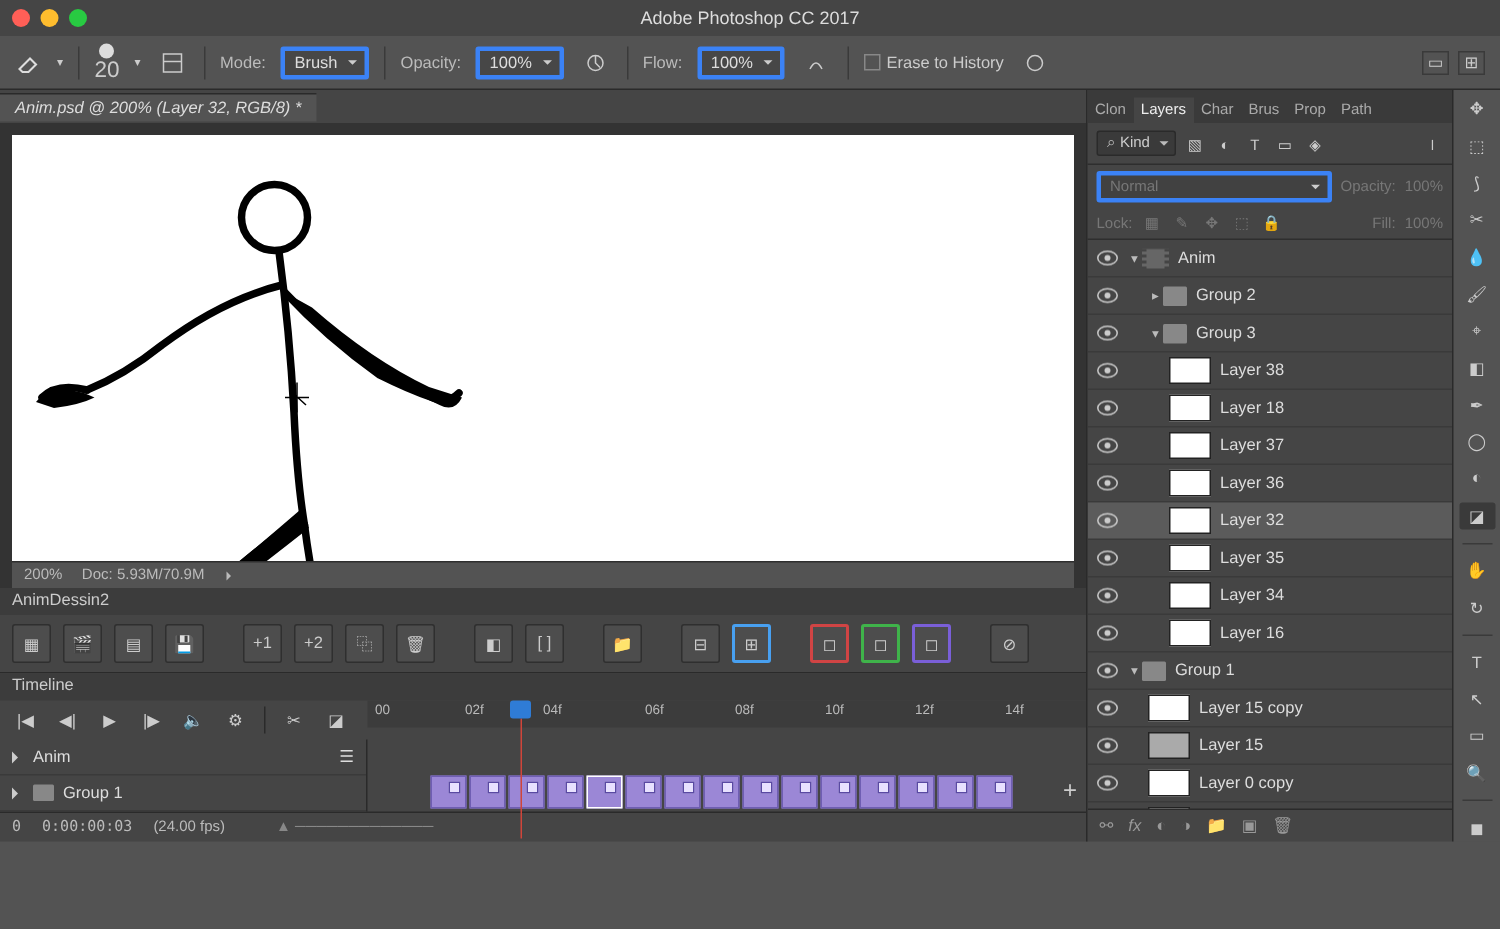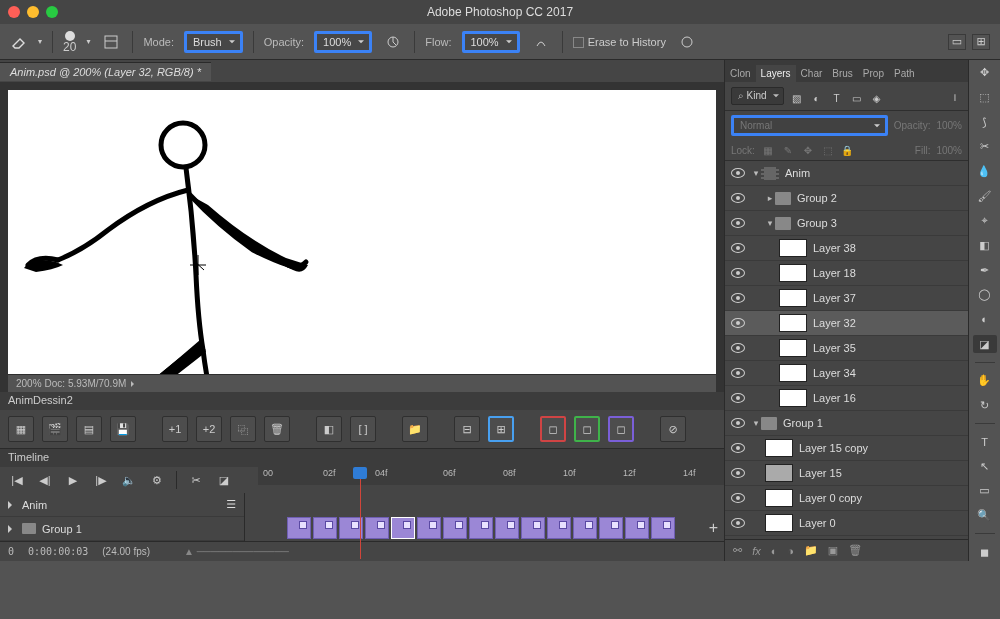--- a/index.html
+++ b/index.html
@@ -19,36 +19,36 @@
 .cb{width:11px;height:11px;border:1px solid #888;display:inline-block;margin-right:4px;vertical-align:-2px}
 .wctrl{margin-left:auto;display:flex;gap:6px}
 .wctrl span{width:18px;height:16px;border:1px solid #3a3a3a;display:flex;align-items:center;justify-content:center;color:#ccc}
 .main{display:flex;height:501px}
 .left{flex:1;display:flex;flex-direction:column;min-width:0}
 .doc-tab{height:22px;background:#454545;display:flex;align-items:center}
 .doc-tab-inner{background:#535353;padding:3px 10px;border-top:1px solid #2a2a2a;font-size:11px;font-style:italic;color:#ddd}
 .canvas-area{flex:1;background:#333;padding:8px 8px 0 8px;display:flex;flex-direction:column;min-height:0}
 .canvas{background:#fff;flex:1;position:relative;overflow:hidden}
 .canvas svg{position:absolute;left:0;top:0}
-.status{height:18px;background:#535353;color:#bbb;display:flex;align-items:center;gap:3px;padding:0 8px;font-size:10px;border-top:1px solid #2e2e2e}
+.status{height:18px;background:#535353;color:#bbb;display:flex;align-items:center;gap:13px;padding:0 8px;font-size:10px;border-top:1px solid #2e2e2e}
 .status .caret{margin-left:2px;border:3px solid transparent;border-left-color:#bbb;display:inline-block}
 .animdessin{background:#454545}
 .ad-header{height:18px;padding:2px 8px;background:#3c3c3c;font-size:11px}
 .ad-tools{display:flex;align-items:center;gap:8px;padding:6px 8px;border-bottom:1px solid #2a2a2a}
 .ad-btn{width:26px;height:26px;background:#4d4d4d;border:1px solid #2f2f2f;display:flex;align-items:center;justify-content:center;color:#ccc;border-radius:2px}
 .ad-btn.sel{border:2px solid #48a0f0}
 .ad-btn.red{border:2px solid #d04444}
 .ad-btn.green{border:2px solid #3fb34a}
 .ad-btn.purple{border:2px solid #7a5fd8}
 .ad-gap{width:10px}
 .timeline{background:#454545;flex-shrink:0}
 .tl-header{height:18px;padding:2px 8px;font-size:11px;background:#3c3c3c}
 .tl-ctrl{display:flex;align-items:center;gap:10px;padding:4px 8px}
 .tl-btn{width:18px;height:18px;display:flex;align-items:center;justify-content:center;color:#ccc}
-.tl-ruler{height:18px;background:#3c3c3c;position:relative;margin-left:13px}
+.tl-ruler{height:18px;background:#3c3c3c;position:relative;margin-left:0}
 .tl-ruler span{position:absolute;top:1px;font-size:9px;color:#bbb}
 .playhead{position:absolute;top:0;width:14px;height:12px;background:#2f7cd6;border-radius:2px;z-index:3}
 .playline{position:absolute;top:12px;width:1px;height:80px;background:#d0453a;z-index:2}
 .tl-body{display:flex}
 .tl-tracks{width:245px;border-right:1px solid #2a2a2a}
 .tl-track{height:24px;display:flex;align-items:center;padding:0 8px;gap:6px;border-bottom:1px solid #3a3a3a;color:#ddd;font-size:11px}
 .tl-track .tri{border:4px solid transparent;border-left-color:#ccc}
 .tl-lanes{flex:1;position:relative}
 .frames{position:absolute;top:24px;left:42px;display:flex;gap:2px}
 .frame{width:24px;height:22px;background:#9b87d6;border:1px solid #6f5eb3;position:relative}
@@ -105,21 +105,21 @@
 <div class="optionsbar">
   <span class="tool-icon">
       <svg width="18" height="18" viewBox="0 0 18 18">
         <path d="M3 13 L10 6 L14 10 L9 15 L5 15 Z" fill="none" stroke="#ddd" stroke-width="1.4"></path>
       </svg>
     </span>
   <span style="color:#ccc;font-size:8px">▾</span>
   <span class="sep"></span>
   <div style="display:flex;flex-direction:column;align-items:center;line-height:1">
     <span style="width:10px;height:10px;border-radius:50%;background:#ddd"></span>
-    <span style="font-size:12px">20</span>
+    <span style="font-size:15px">20</span>
   </div>
   <span style="color:#ccc;font-size:8px">▾</span>
   <span class="opt-icon">
       <svg width="16" height="16">
         <rect x="2" y="2" width="12" height="12" fill="none" stroke="#ccc"></rect>
         <line x1="2" y1="7" x2="14" y2="7" stroke="#ccc"></line>
       </svg>
     </span>
   <span class="sep"></span>
   <span class="opt-label">Mode:</span>
@@ -368,20 +368,28 @@
           <span>Layer 18</span>
         </div>
         <div class="layer">
           <span class="eye">
             <span class="eye-icon"></span>
           </span>
           <span class="sp" style="width: 28px;"></span>
           <span class="thumb"></span>
           <span>Layer 37</span>
         </div>
+        <div class="layer">
+          <span class="eye">
+            <span class="eye-icon"></span>
+          </span>
+          <span class="sp" style="width: 28px;"></span>
+          <span class="thumb"></span>
+          <span>Layer 36</span>
+        </div>
         <div class="layer sel">
           <span class="eye">
             <span class="eye-icon"></span>
           </span>
           <span class="sp" style="width: 28px;"></span>
           <span class="thumb"></span>
           <span>Layer 32</span>
         </div>
         <div class="layer">
           <span class="eye">

